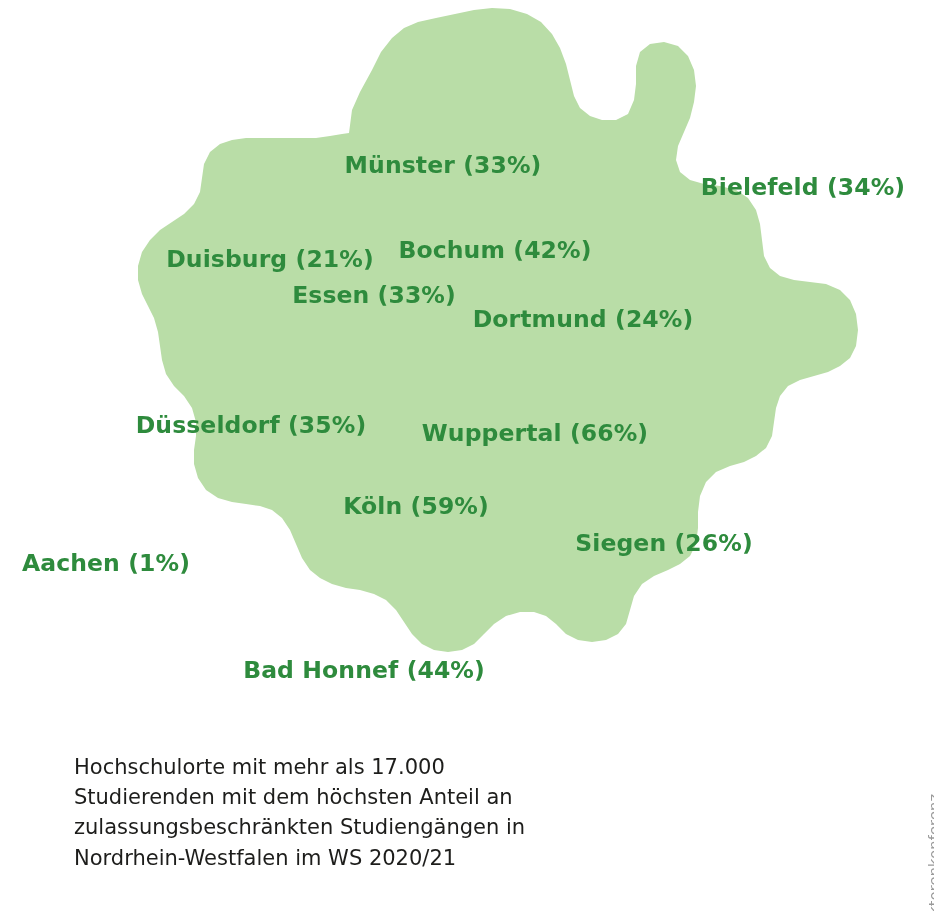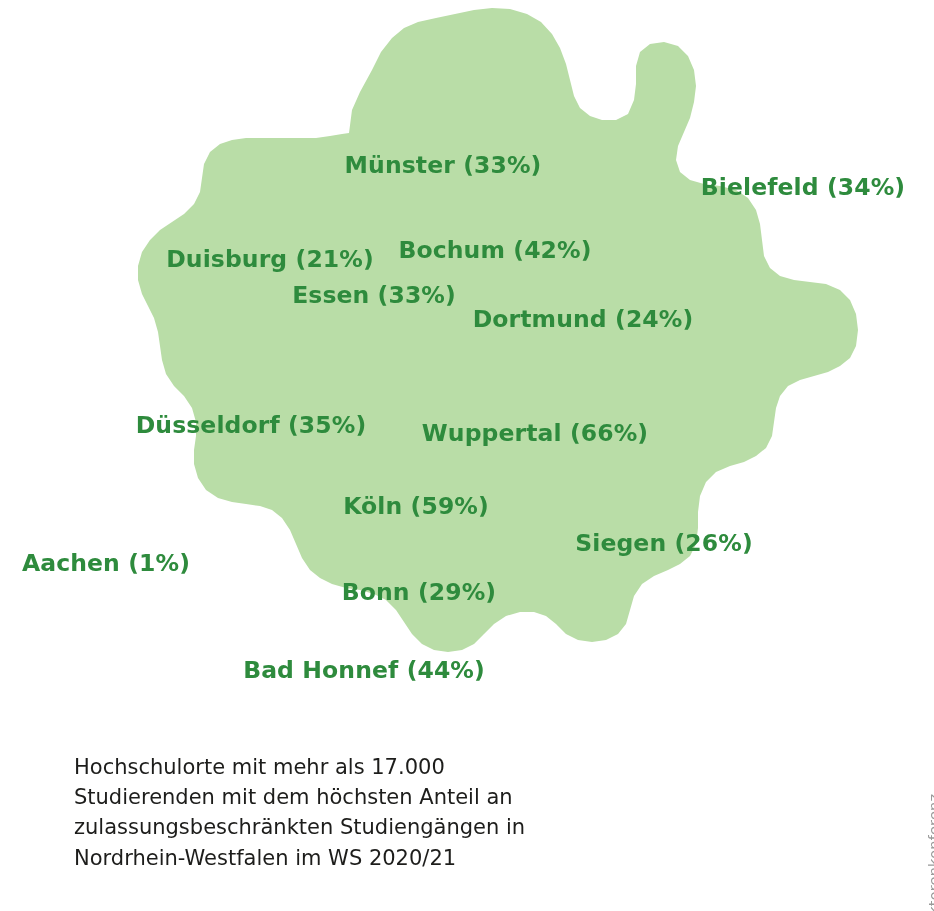--- a/index.html
+++ b/index.html
@@ -96,21 +96,20 @@
   <div class="city-label" style="left:803px; top:188px;">Bielefeld (34%)</div>
   <div class="city-label" style="left:270px; top:260px;">Duisburg (21%)</div>
   <div class="city-label" style="left:495px; top:251px;">Bochum (42%)</div>
   <div class="city-label" style="left:374px; top:296px;text-align:right;">Essen (33%)</div>
   <div class="city-label" style="left:583px; top:292px;margin-top:28px;">Dortmund (24%)</div>
   <div class="city-label" style="left:237px; top:426px;margin-left:14px;">Düsseldorf (35%)</div>
   <div class="city-label" style="left:535px; top:434px;">Wuppertal (66%)</div>
   <div class="city-label" style="left:416px; top:507px;">Köln (59%)</div>
   <div class="city-label" style="left:664px; top:544px;">Siegen (26%)</div>
   <div class="city-label" style="left:106px; top:564px;">Aachen (1%)</div>
-  <div class="city-label" style="left:419px; top:593px;">Bonn (29%)</div>
   <div class="city-label" style="left:364px; top:631px;margin-top:40px;">Bad Honnef (44%)</div>
 
   <div id="caption">Hochschulorte mit mehr als 17.000
 Studierenden  mit dem höchsten Anteil an
 zulassungsbeschränkten Studiengängen in
 Nordrhein-Westfalen im WS 2020/21</div>
 
   <div id="source-note">Quelle: Hochschulkompass der Hochschulrektorenkonferenz</div>
 
 </div>

